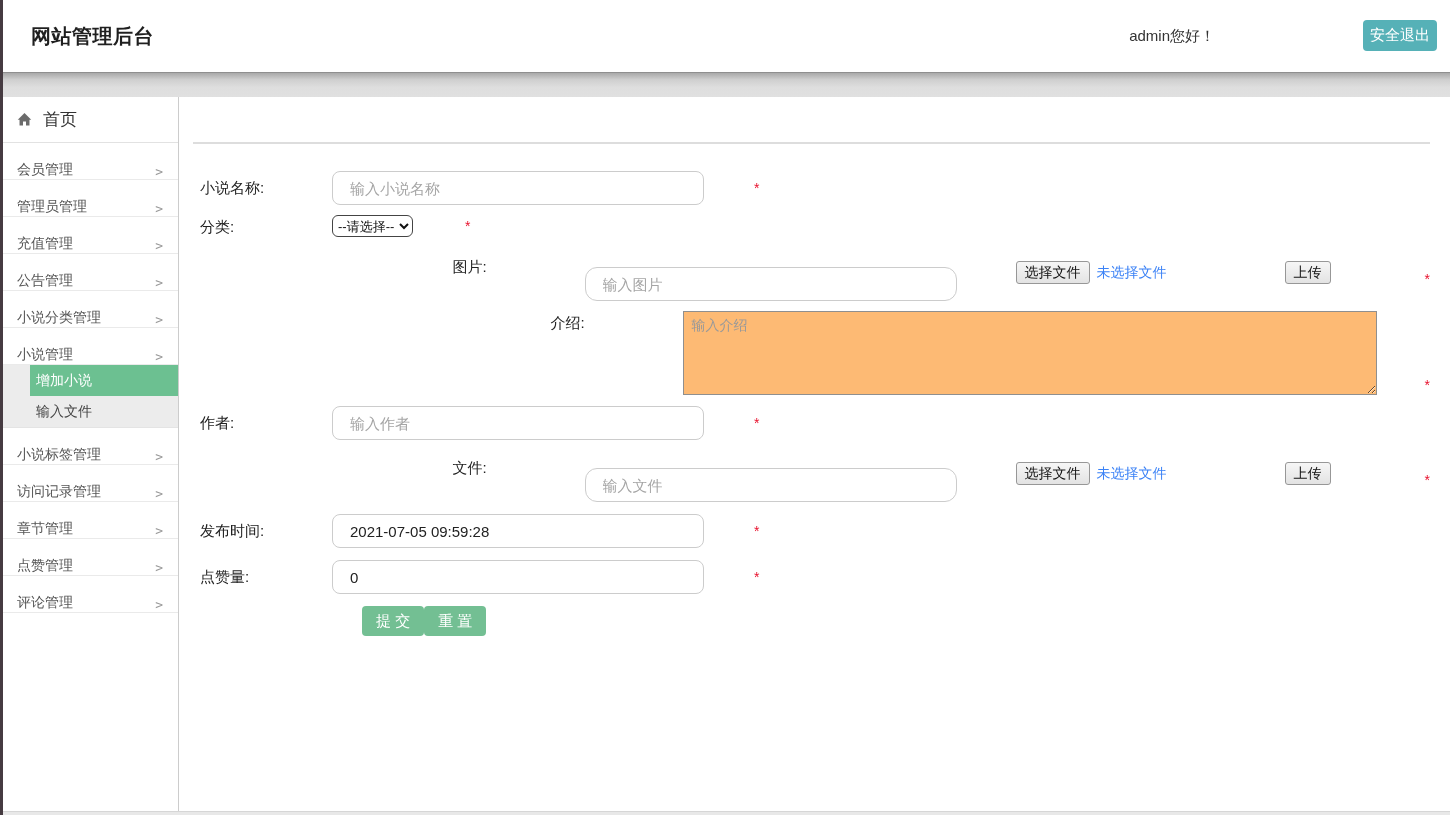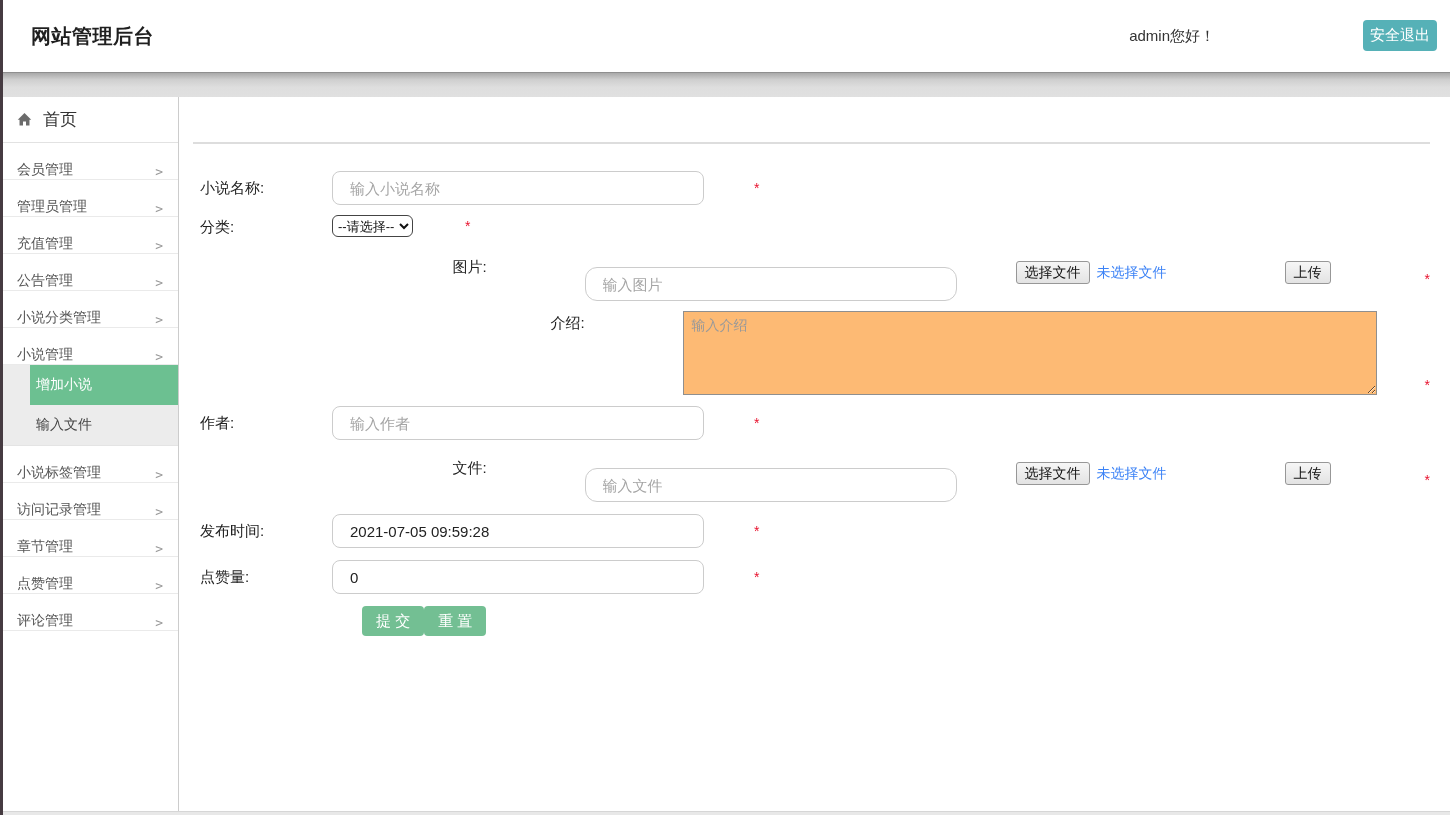--- a/index.html
+++ b/index.html
@@ -39,21 +39,21 @@
     font-size:17px; color:#333; cursor:pointer;
   }
   .side-item {
     height:37px; display:flex; align-items:flex-end; justify-content:space-between;
     padding:0 15px 0 17px; border-bottom:1px solid #eaeaea;
     font-size:14px; color:#555; cursor:pointer; background:#fff;
   }
   .chev { color:#999; font-size:13px; font-family:"DejaVu Sans Mono",monospace; }
   .submenu { background:#ececec; border-bottom:1px solid #e4e4e4; }
   .sub-item {
-    height:40px; margin-left:30px; display:flex; align-items:center;
+    height:31px; margin-left:30px; display:flex; align-items:center;
     padding-left:6px; font-size:14px; color:#444; cursor:pointer;
   }
   .sub-item.active { background:#6cc091; color:#fff; }
 
   
   .main { flex:1; background:#fff; padding:0 20px 0 14px; position:relative; }
   .hr { border-top:1px solid #dddddd; }
   .hr-top { margin-top:45px; }
   .panel-title { margin:13px 0 12px 0; font-size:15px; font-weight:bold; color:#000; }
 

